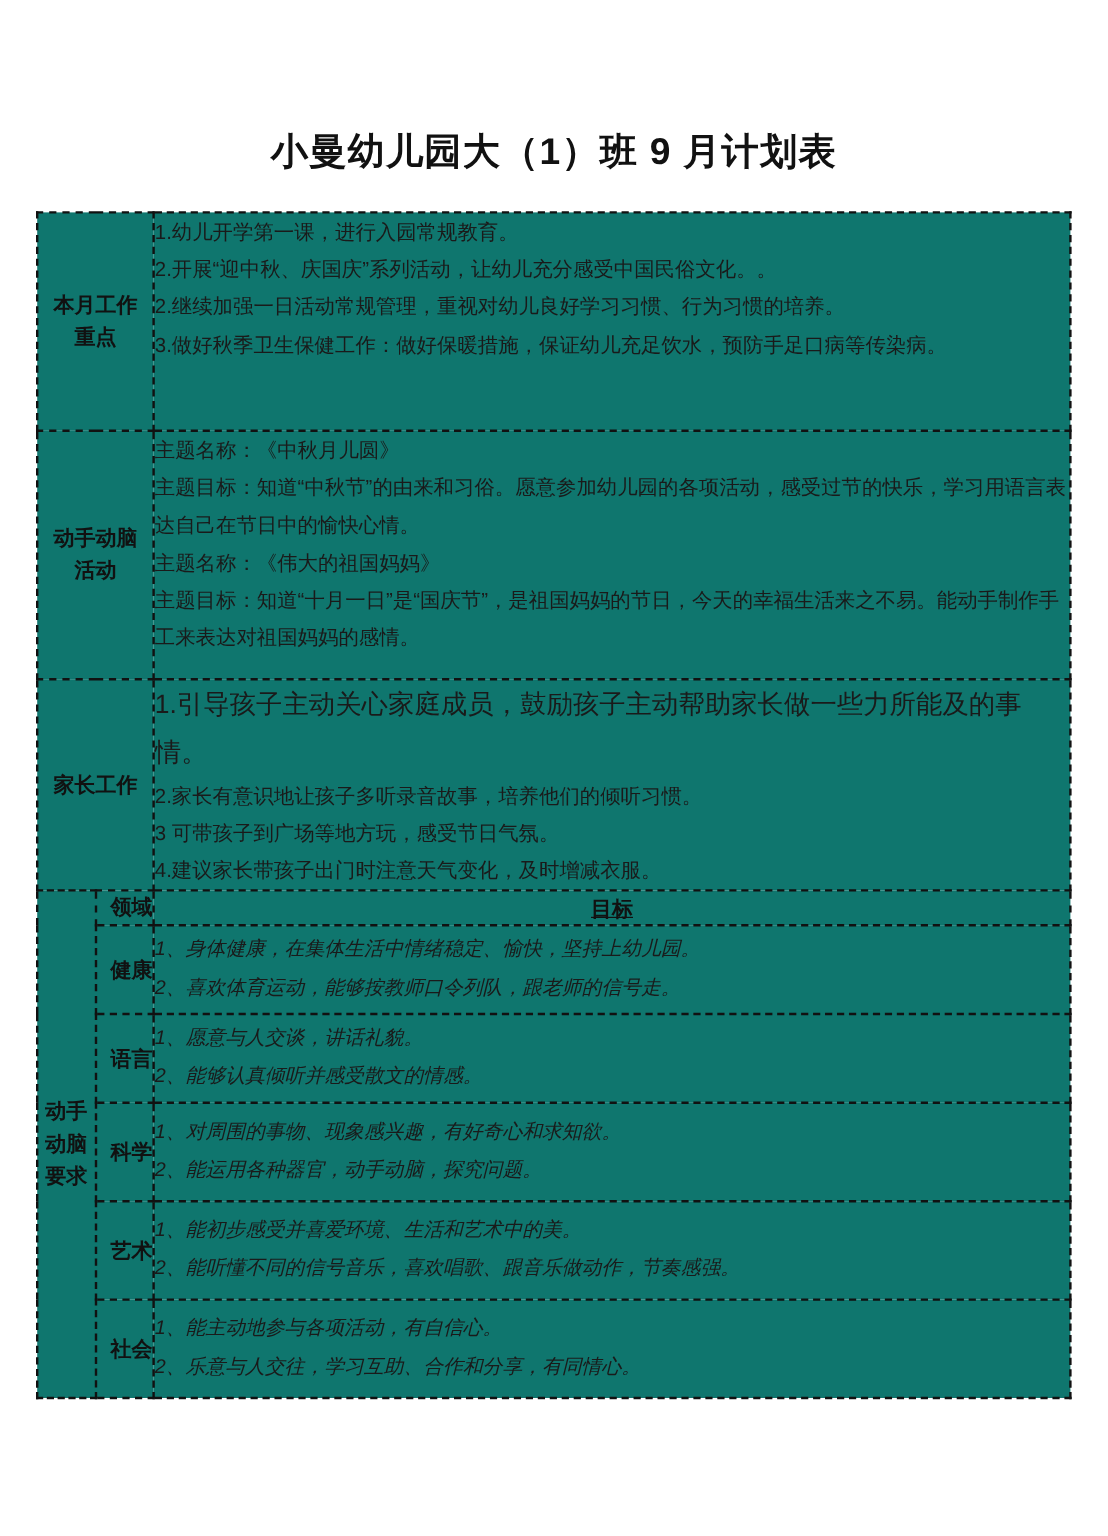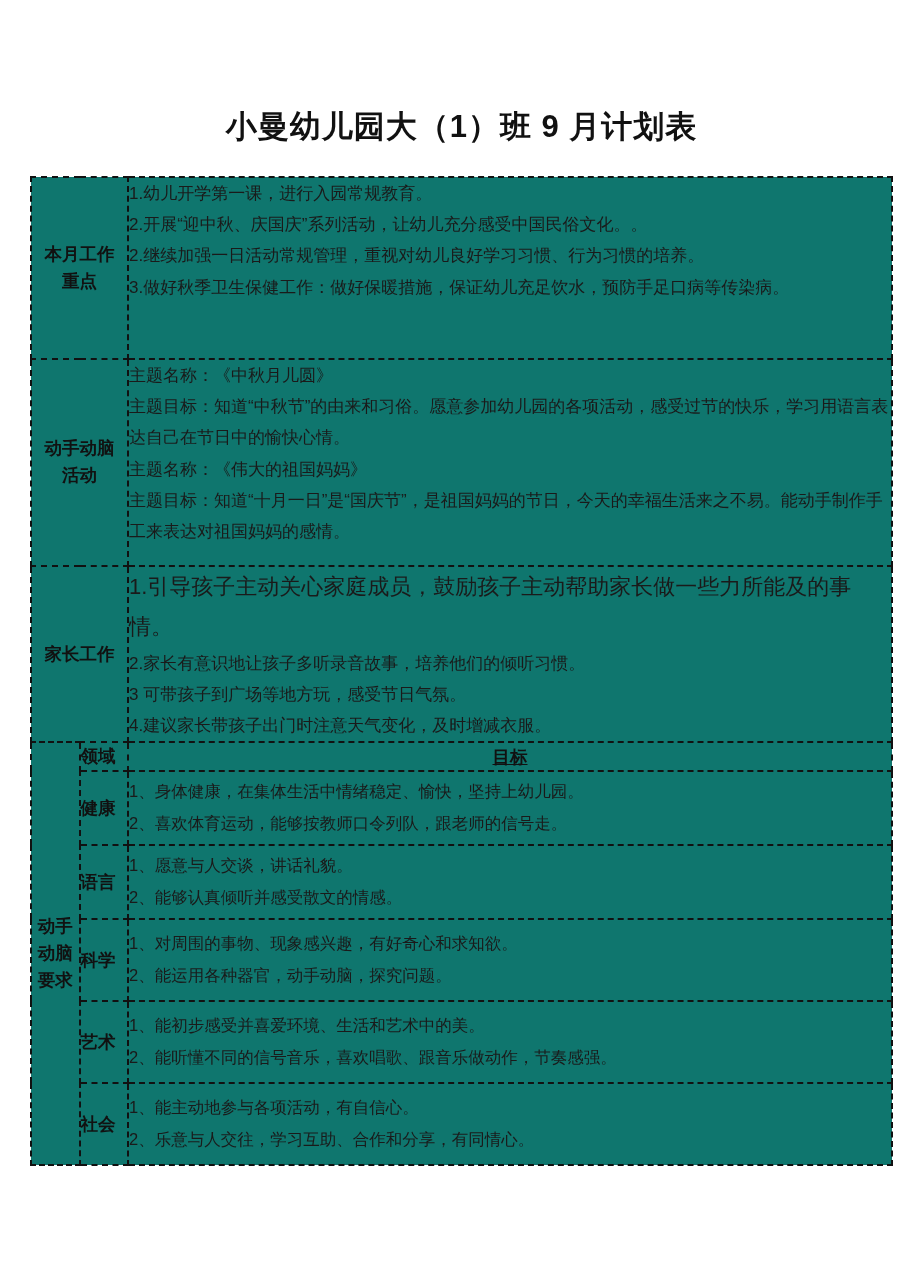--- a/index.html
+++ b/index.html
@@ -50,21 +50,21 @@
     width: 95px;
     text-align: center;
     font-weight: bold;
     font-size: 17.5px;
     line-height: 1.55;
     color: #111111;
     padding: 4px 2px;
   }
   .domain-cell {
     width: 75px;
-    text-align: left;
+    text-align: right;
     font-weight: bold;
     font-size: 17.5px;
     line-height: 1.5;
     color: #111111;
     padding: 4px 2px;
   }
   .body-cell {
     padding: 13px 14px 13px 18px;
     font-size: 17px;
     line-height: 1.84;
@@ -80,20 +80,21 @@
     font-size: 17.5px;
     padding: 11px 4px;
     color: #111111;
     text-decoration: underline;
   }
   .goals-cell {
     padding: 12px 14px 12px 26px;
     font-size: 16.5px;
     line-height: 1.92;
     color: #1a1a1a;
+    font-style: italic;
   }
   .goals-cell p { margin: 0; }
   .row-focus   .body-cell { height: 180px; vertical-align: top; }
   .row-theme   .body-cell { height: 205px; vertical-align: top; margin-left: 13px; }
   .row-parent  .body-cell { height: 165px; vertical-align: top; }
   .row-parent  .body-cell p.first { font-size: 22px; }
   .row-head    td { height: 22px; }
   .row-goal    td { height: 72px; }
   .row-goal.tall td { height: 80px; }
 </style>

